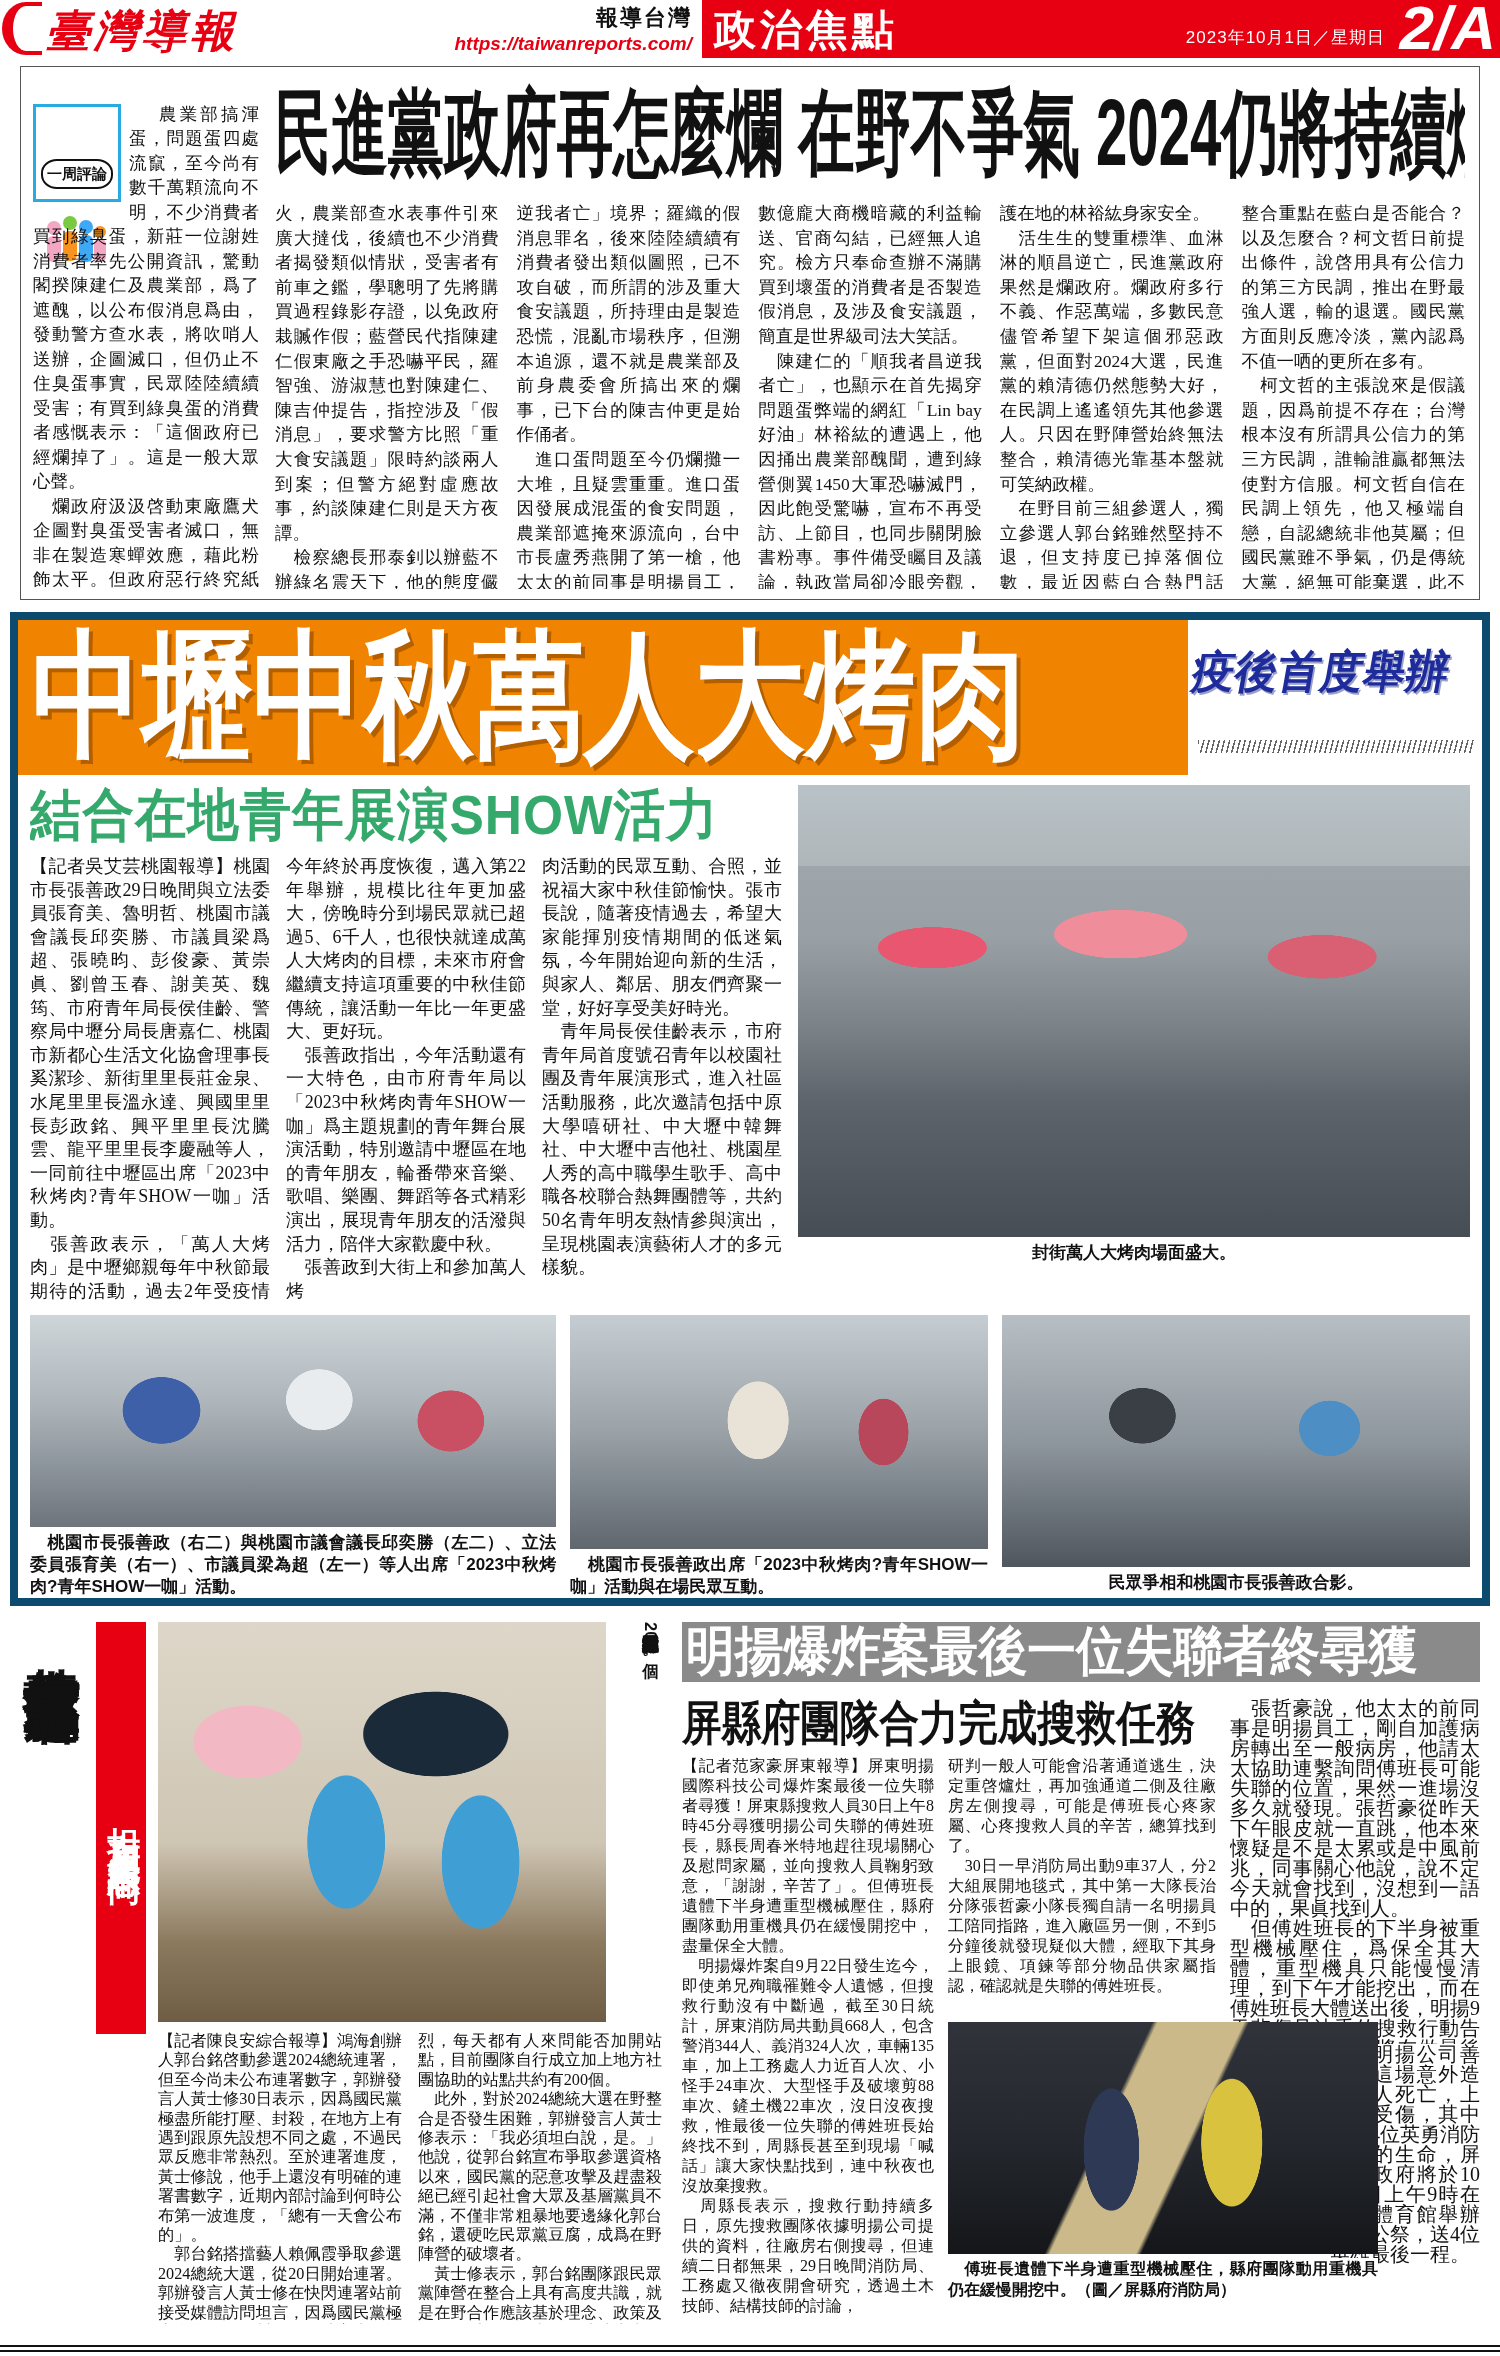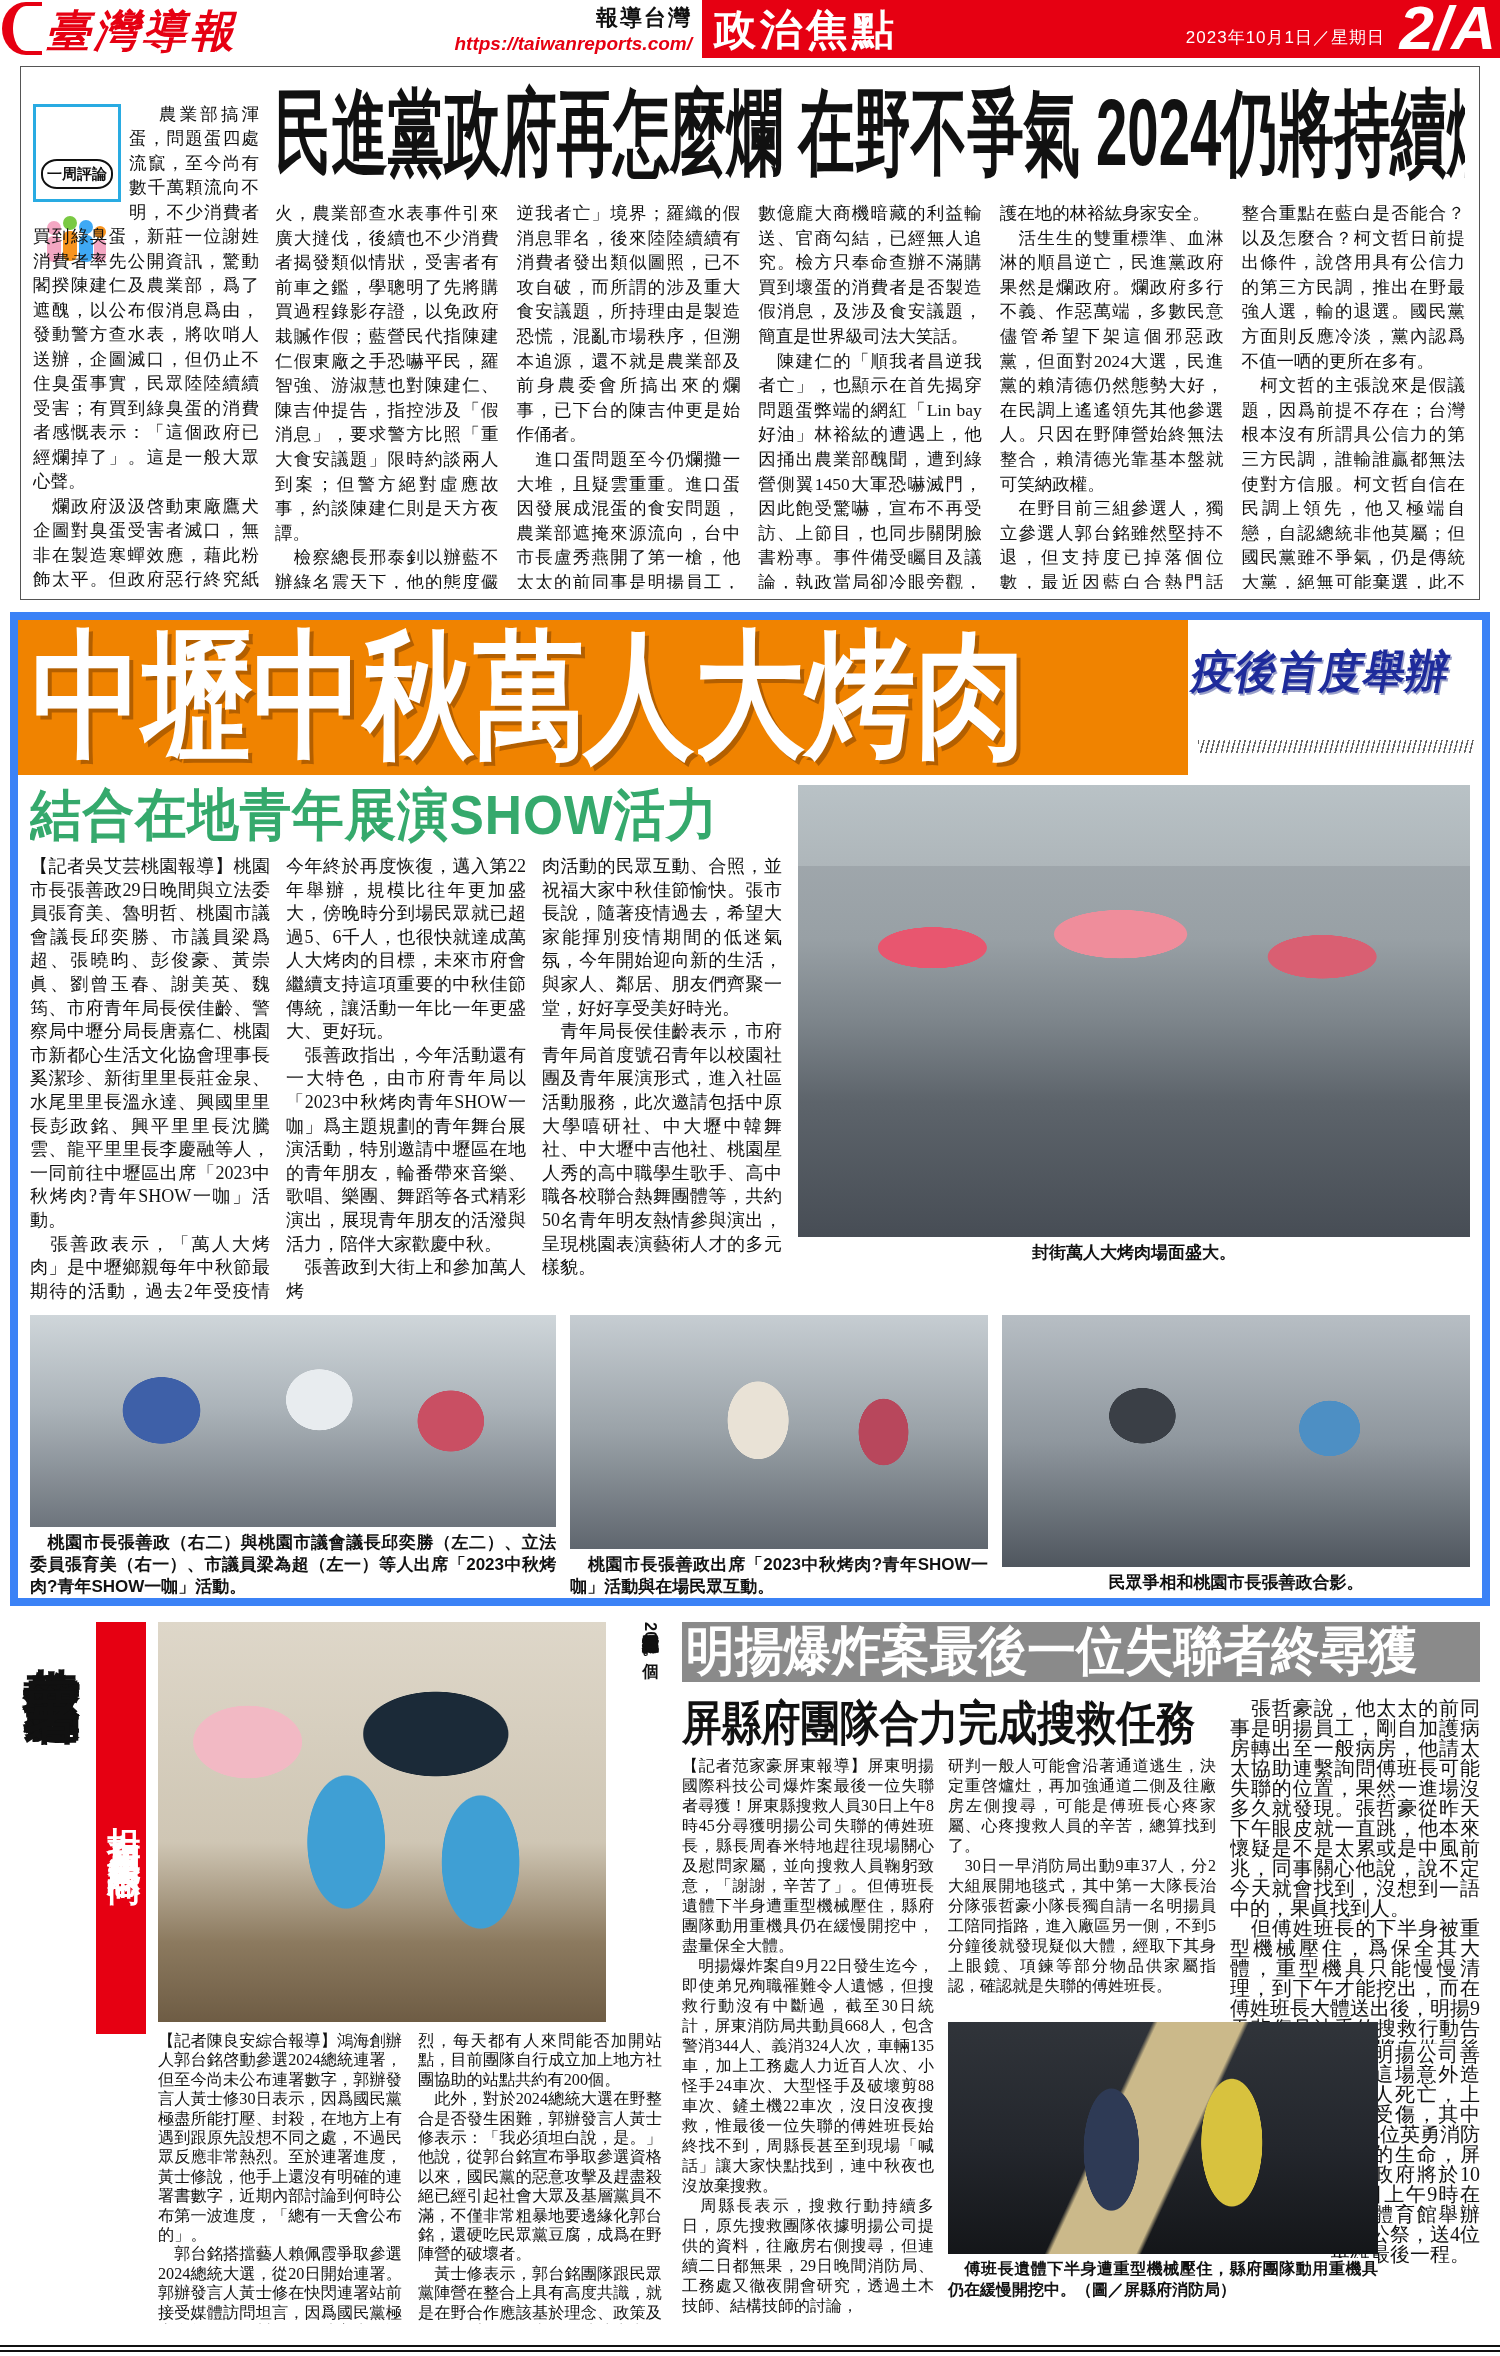--- a/index.html
+++ b/index.html
@@ -35,21 +35,21 @@
             font-weight:bold; padding:1px 4px; letter-spacing:0; }
   .c1-main { flex:1; min-width:0; }
   .headline1 { height:118px; overflow:hidden; white-space:nowrap; }
   .headline1 span { display:inline-block; font-size:94px; line-height:112px; font-weight:900;
                     letter-spacing:0px; transform:scaleX(.60); transform-origin:left top; }
   .c1-grid { display:grid; grid-template-columns:repeat(5,1fr); gap:18px; margin-top:6px;
              font-size:17.5px; line-height:24.6px; height:388px; overflow:hidden; }
 
   
   .sec2 { position:absolute; top:612px; left:10px; width:1480px; height:994px;
-          border:8px solid #3b82f6; background:#fff; overflow:hidden; }
+          border:8px solid #0c4a6e; background:#fff; overflow:hidden; }
   .banner-row { display:flex; height:155px; }
   .banner-main { flex:1; background:#f08300; overflow:hidden; white-space:nowrap; }
   .banner-main span { display:inline-block; font-size:138px; line-height:150px; font-weight:900; color:#fff;
                       transform:scaleX(.80); transform-origin:left top; margin-left:14px;
                       text-shadow:5px 4px 0 #b35f00; }
   .banner-side { width:294px; flex:none; background:#fff; padding:22px 8px 0 10px; }
   .banner-side .side-txt { display:inline-block; color:#1e2b9b; font-size:45px; font-weight:900;
                            transform:skewX(-10deg) scaleX(.95); transform-origin:left top;
                            text-shadow:2px 2px 0 #9aa0c8; white-space:nowrap; }
   .hatch { height:13px; margin-top:38px; background:repeating-linear-gradient(105deg,#666 0 1.5px,transparent 1.5px 5px); }

